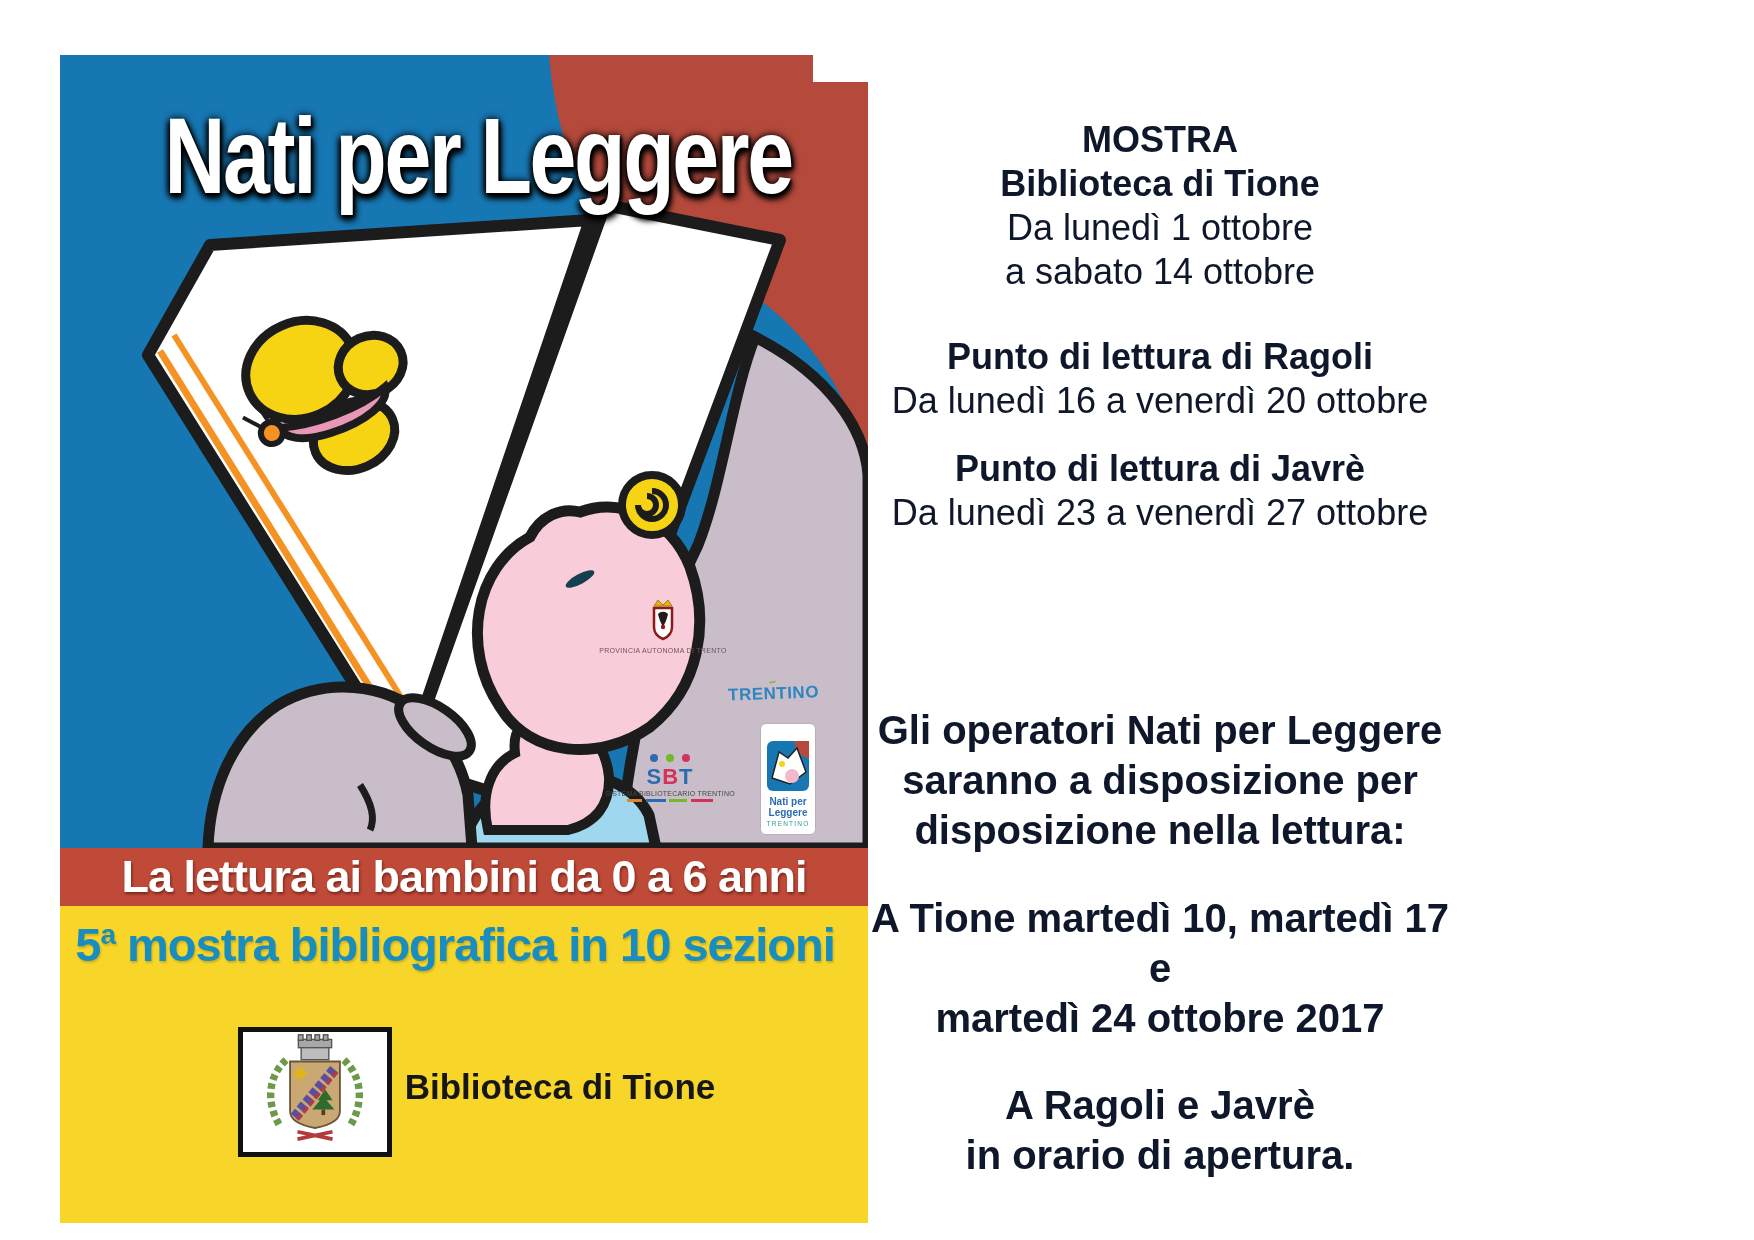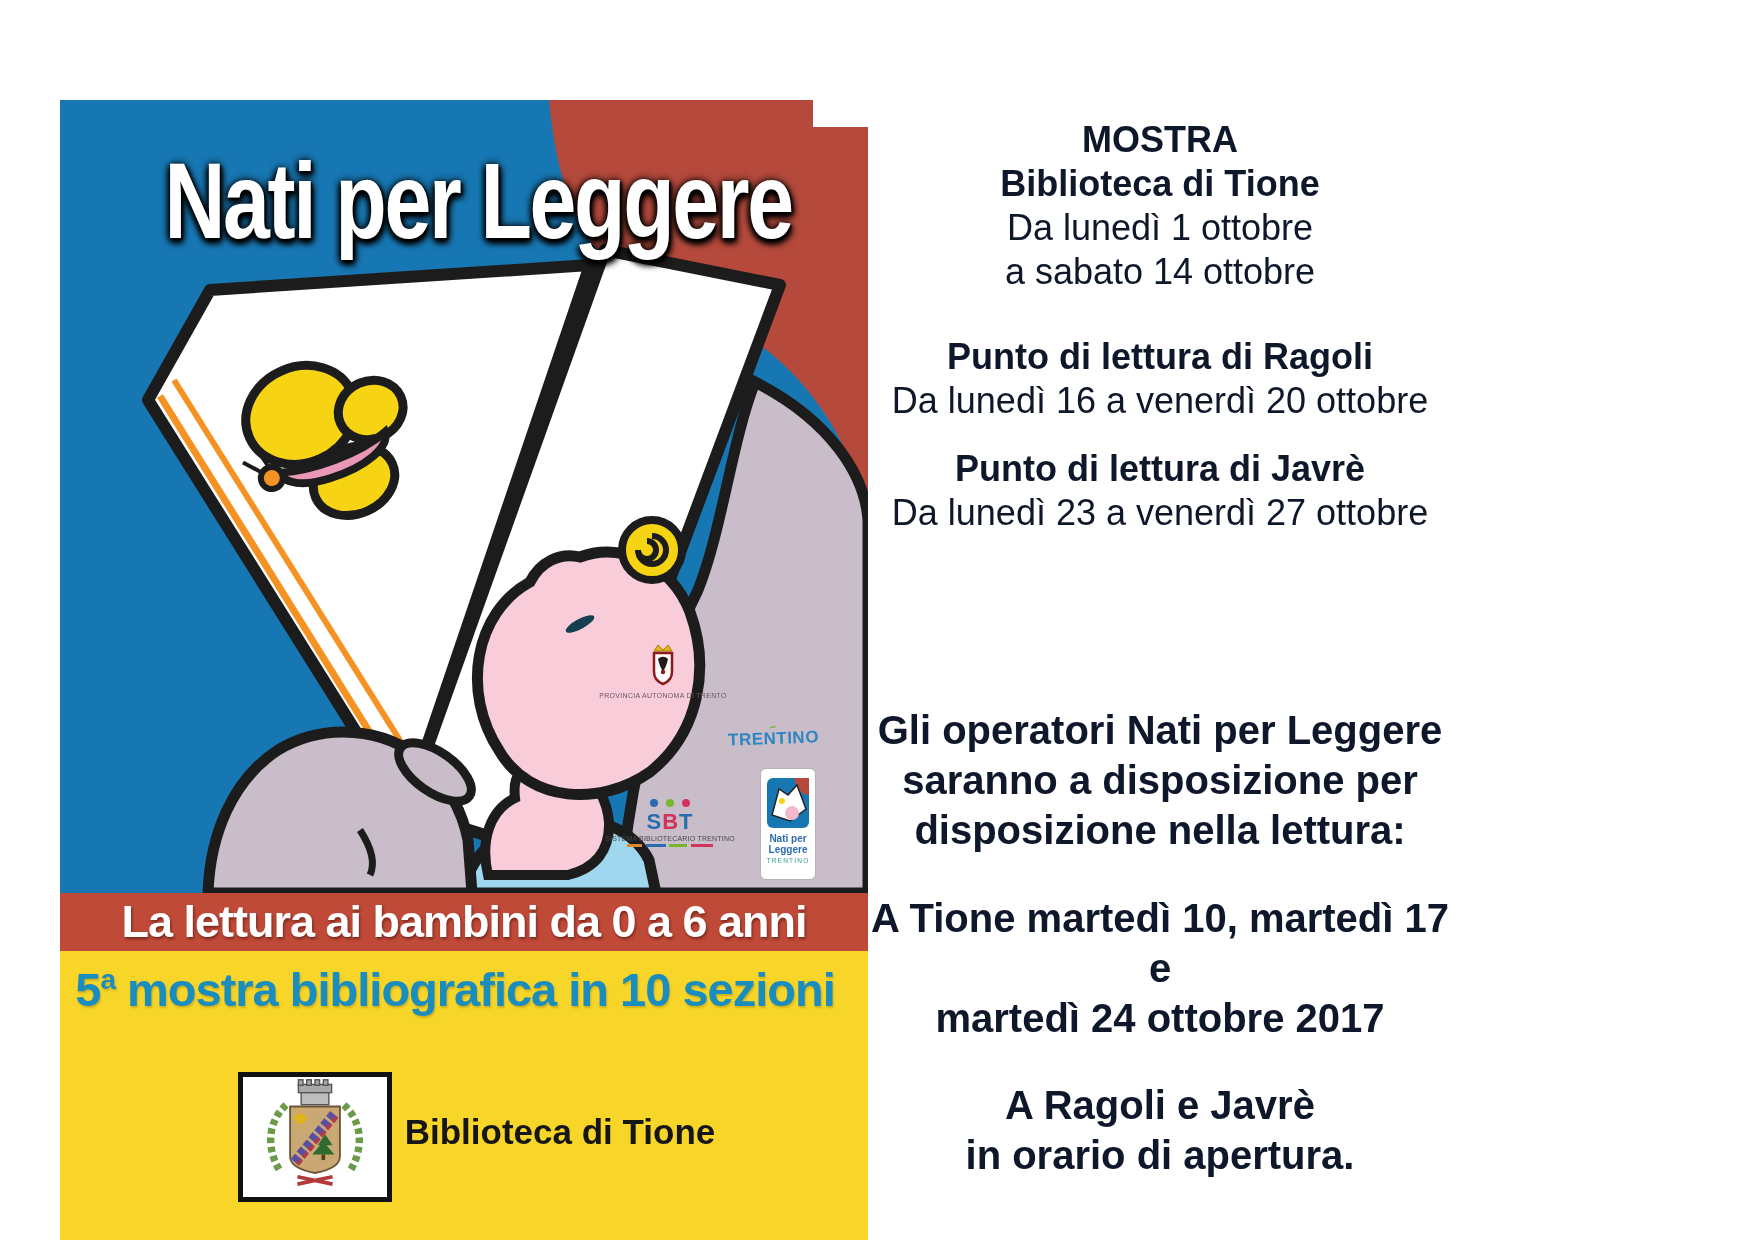--- a/index.html
+++ b/index.html
@@ -1,21 +1,21 @@
 <!DOCTYPE html>
 <html><head>
 <meta charset="utf-8">
 <style>
   html,body{margin:0;padding:0;}
   body{
     width:1754px;height:1240px;position:relative;background:#ffffff;
     font-family:"Liberation Sans", sans-serif;color:#111;overflow:hidden;
   }
   
-  .poster{position:absolute;left:60px;top:55px;width:808px;height:1113px;margin-top:45px;}
+  .poster{position:absolute;left:60px;top:55px;width:808px;height:1113px;}
   .art{position:absolute;left:0;top:0;width:808px;height:793px;}
   .poster-title{
     position:absolute;left:20px;top:38px;width:768px;text-align:center;
     font-size:108px;font-weight:bold;color:#ffffff;letter-spacing:-3px;
     transform:scaleX(.78);transform-origin:center;white-space:nowrap;
     text-shadow:0 0 10px #000, 3px 5px 9px #000, -2px 3px 7px #000, 2px 2px 3px #000;
   }
   .band-red{
     position:absolute;left:0;top:793px;width:808px;height:58px;background:#c04a38;
     display:flex;align-items:center;justify-content:center;text-align:right;
@@ -48,21 +48,21 @@
     color:#2e86c1;letter-spacing:.5px;transform:rotate(-2deg);}
   .logo-trentino .squig{color:#76b82a;font-size:12px;display:block;line-height:4px;transform:rotate(-14deg);}
   .logo-sbt{left:540px;top:693px;width:140px;}
   .sbt-dots span{display:inline-block;width:8px;height:8px;border-radius:50%;margin:0 4px;}
   .sbt-letters{font-size:22px;font-weight:bold;line-height:22px;letter-spacing:1px;}
   .sbt-letters .s{color:#2b6cb0}.sbt-letters .b{color:#d1335b}.sbt-letters .t{color:#2b6cb0}
   .sbt-name{font-size:7px;color:#474747;letter-spacing:.2px;margin-top:2px;white-space:nowrap;}
   .sbt-tagline{margin:2px auto 0;width:86px;height:3px;
     background:linear-gradient(90deg,#e0862a 0 18%,#fff0 18% 22%,#2b6cb0 22% 45%,#fff0 45% 49%,#76b82a 49% 70%,#fff0 70% 74%,#d1335b 74% 100%);}
   .logo-npl{left:700px;top:668px;width:56px;height:112px;background:#fff;
-    border:1px solid #b9b0ba;border-radius:6px;padding-top:8px;box-sizing:border-box;}
+    border:1px solid #b9b0ba;border-radius:6px;padding-top:16px;box-sizing:border-box;}
   .npl-line{font-size:10px;font-weight:bold;color:#2b6cb0;line-height:11px;}
   .npl-trentino{font-size:6.5px;letter-spacing:1.2px;color:#2a9d8f;margin-top:2px;}
   
   .sched{position:absolute;left:860px;top:118px;width:600px;text-align:center;color:#0f172a;}
   .blk{font-size:36px;line-height:44px;}
   .blk.lg{font-size:40px;line-height:50px;font-weight:bold;}
   .blk .b{font-weight:bold;}
   .m-b{margin-top:41px}.m-c{margin-top:24px}.m-d{margin-top:170px}.m-e{margin-top:38px}.m-f{margin-top:37px}
 </style>
 </head>

